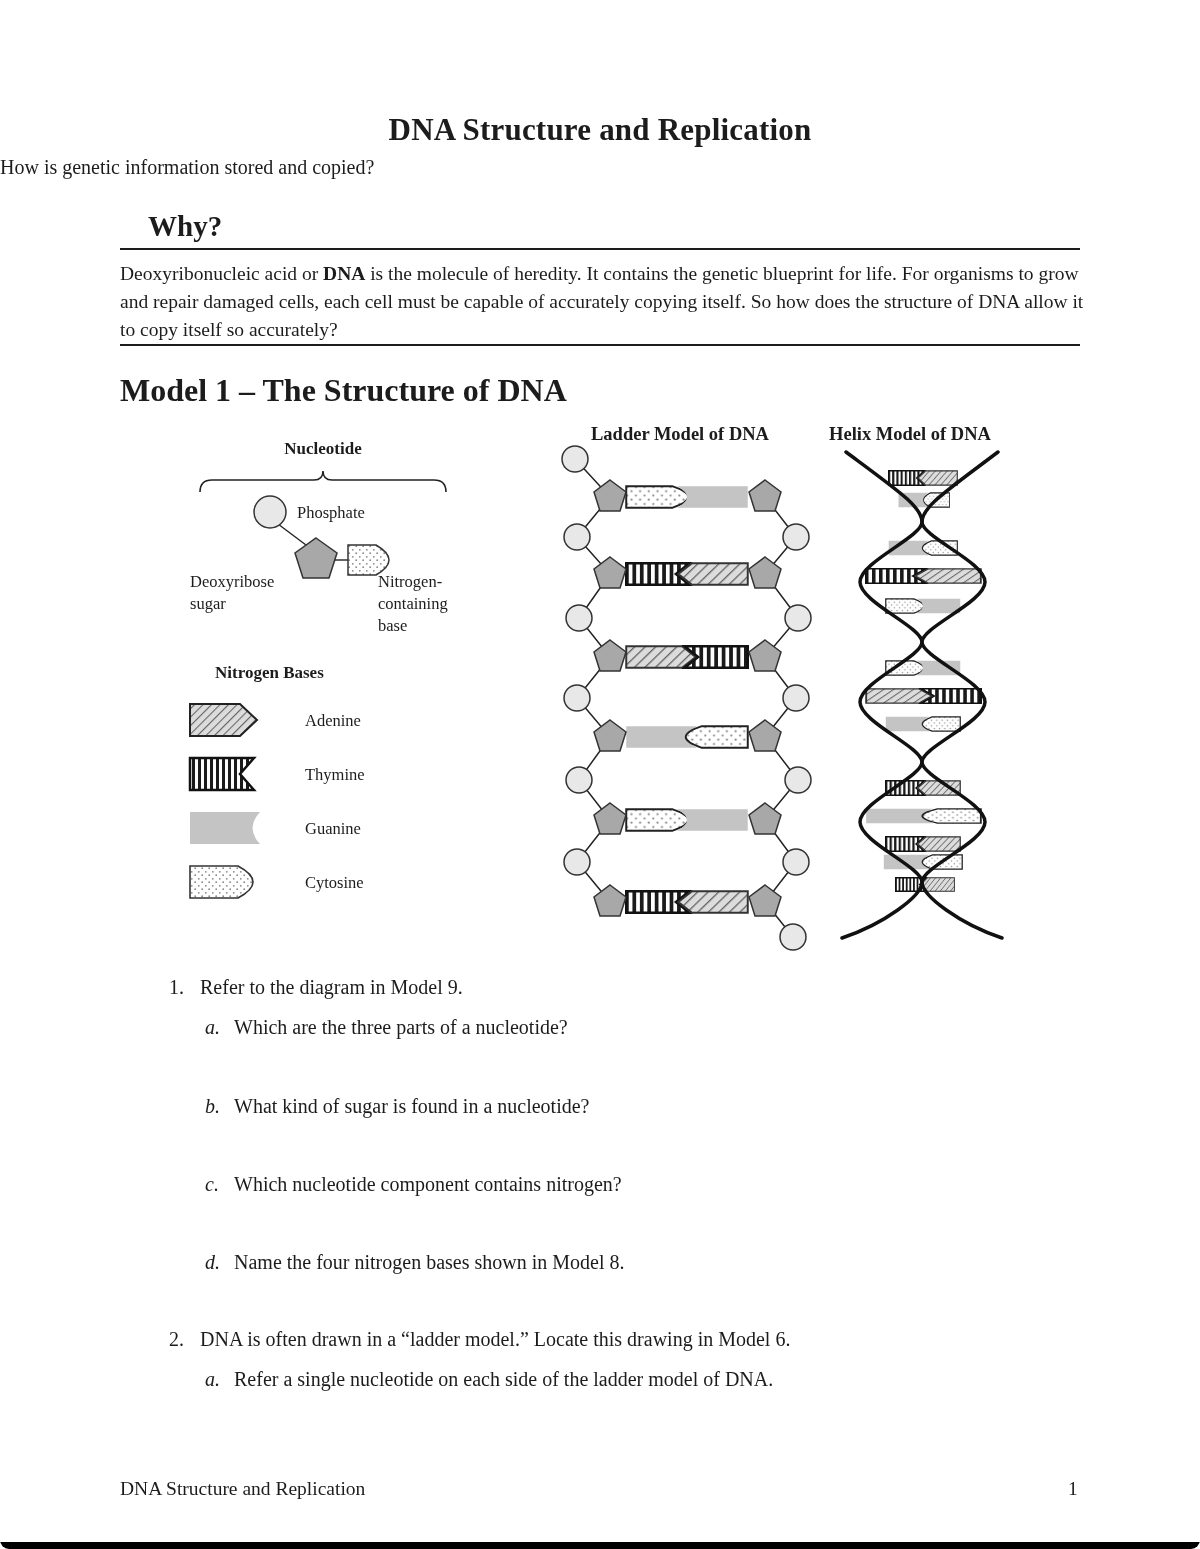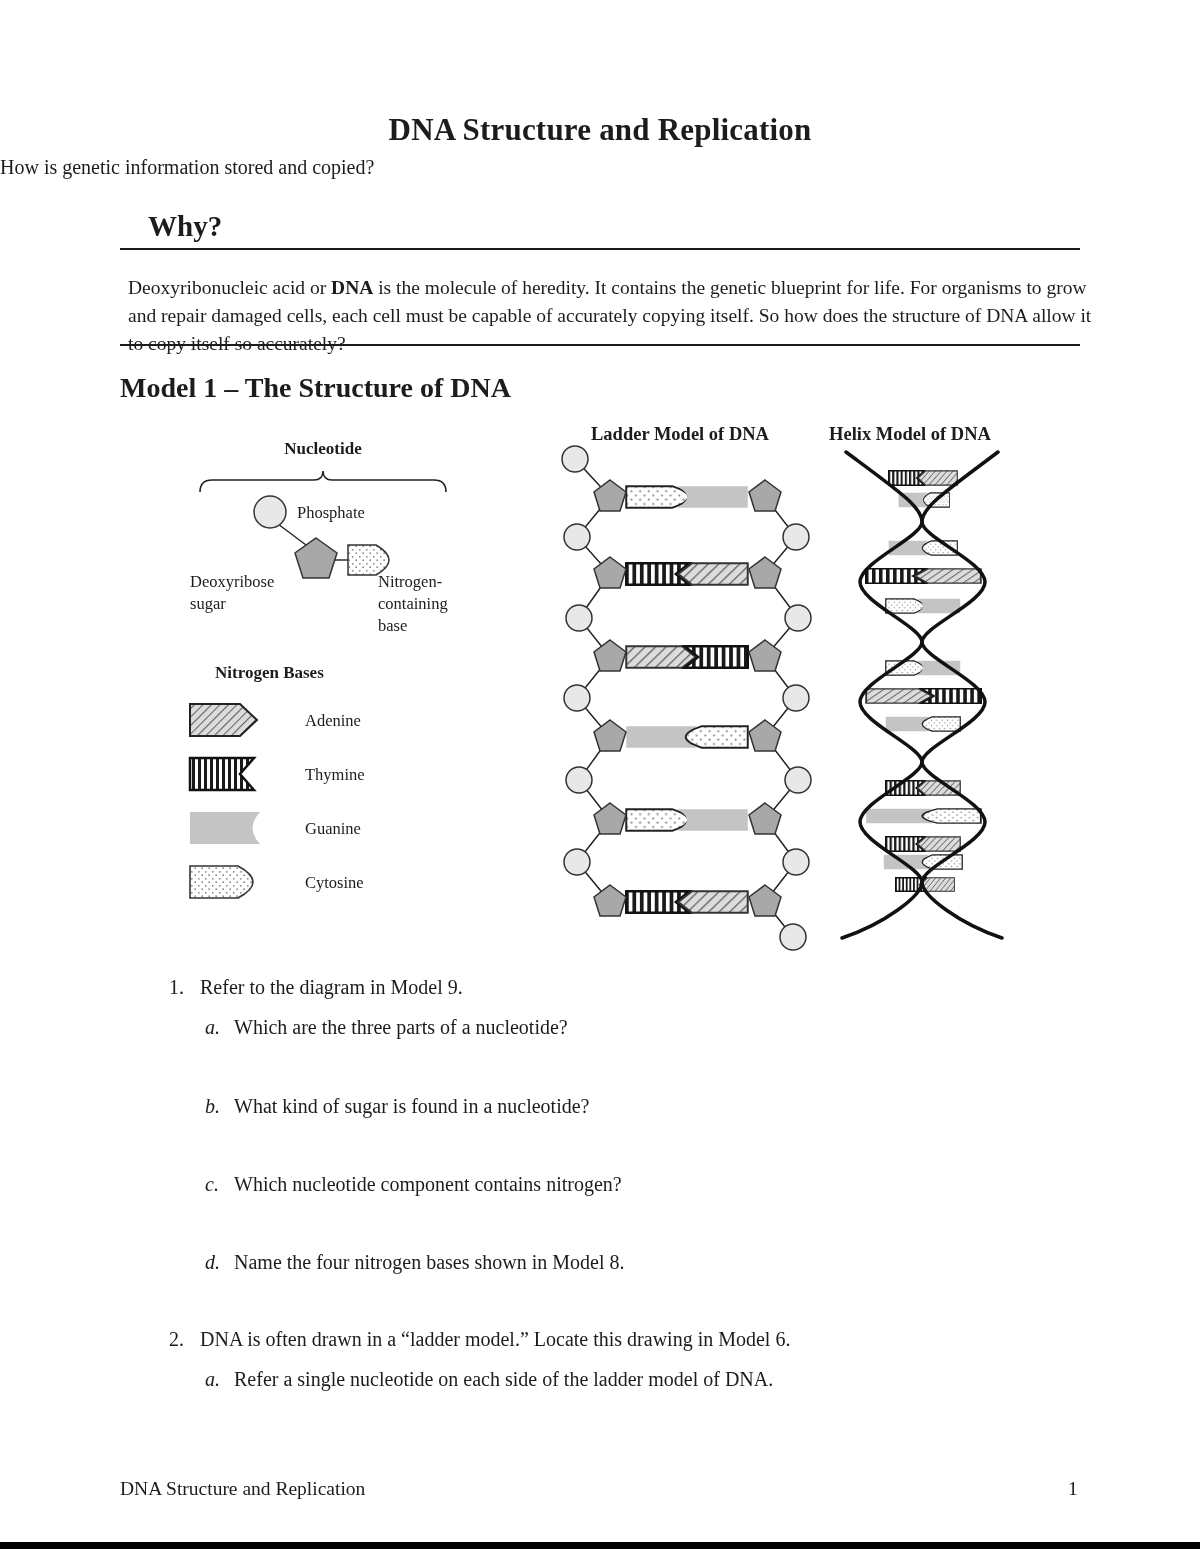--- a/index.html
+++ b/index.html
@@ -1,17 +1,17 @@
 <!DOCTYPE html>
 <html><head>
 <meta charset="utf-8">
 <style>
   html,body{margin:0;padding:0;background:#fff;}
   .page{position:relative;width:1200px;height:1549px;background:#fff;
-        font-family:"Liberation Serif",serif;color:#1c1c1c;overflow:hidden;}
+        font-family:"Liberation Serif",serif;color:#1c1c1c;overflow:hidden;border-radius:9px;}
   .abs{position:absolute;}
   .doc-title{width:1200px;text-align:center;font-size:31px;font-weight:bold;letter-spacing:.2px;}
   .doc-subtitle{width:1200px;text-align:left;font-size:20px;}
   .h2{font-size:29px;font-weight:bold;}
   .rule{height:2px;background:#1c1c1c;}
   .body-text{font-size:19.5px;line-height:28px;}
   .qline{display:flex;gap:13px;font-size:20px;}
   .qletter{font-style:italic;min-width:16px;}
   .qnum{min-width:18px;}
   .footer-text{font-size:19.5px;}
@@ -25,25 +25,25 @@
 <body>
 
 <div class="page">
 
   <div class="abs doc-title" style="top:112px;left:0;">DNA Structure and Replication</div>
   <div class="abs doc-subtitle" style="top:156px;left:0;">How is genetic information stored and copied?</div>
 
   <div class="abs h2" style="left:120px;top:210px;margin-left:28px;">Why?</div>
   <div class="abs rule" style="left:120px;top:248px;width:960px;"></div>
 
-  <p class="abs body-text" style="left:120px;top:254px;width:965px;margin-left:8px;"><span>Deoxyribonucleic acid or </span><b>DNA</b><span> is the molecule of heredity. It contains the genetic blueprint for life. For organisms to grow and repair damaged cells, each cell must be capable of accurately copying itself. So how does the structure of DNA allow it to copy itself so accurately?</span></p>
+  <p class="abs body-text" style="left:120px;top:240px;width:965px;"><span>Deoxyribonucleic acid or </span><b>DNA</b><span> is the molecule of heredity. It contains the genetic blueprint for life. For organisms to grow and repair damaged cells, each cell must be capable of accurately copying itself. So how does the structure of DNA allow it to copy itself so accurately?</span></p>
 
   <div class="abs rule" style="left:120px;top:344px;width:960px;"></div>
 
-  <div class="abs h2" style="left:120px;top:372px;font-size:28px;">Model 1 – The Structure of DNA</div>
+  <div class="abs h2" style="left:120px;top:372px;font-size:32px;">Model 1 – The Structure of DNA</div>
 
   <svg class="abs" style="left:120px;top:422px;" width="960" height="545" viewBox="0 0 960 545">
     <defs>
       <pattern id="hatch" width="6" height="6" patternUnits="userSpaceOnUse" patternTransform="rotate(45)">
         <rect width="6" height="6" fill="#dcdcdc"></rect>
         <line x1="0" y1="0" x2="0" y2="6" stroke="#666" stroke-width="2.2"></line>
       </pattern>
       <pattern id="stripes" width="6" height="6" patternUnits="userSpaceOnUse">
         <rect width="6" height="6" fill="#fdfdfd"></rect>
         <rect width="3" height="6" fill="#1a1a1a"></rect>

